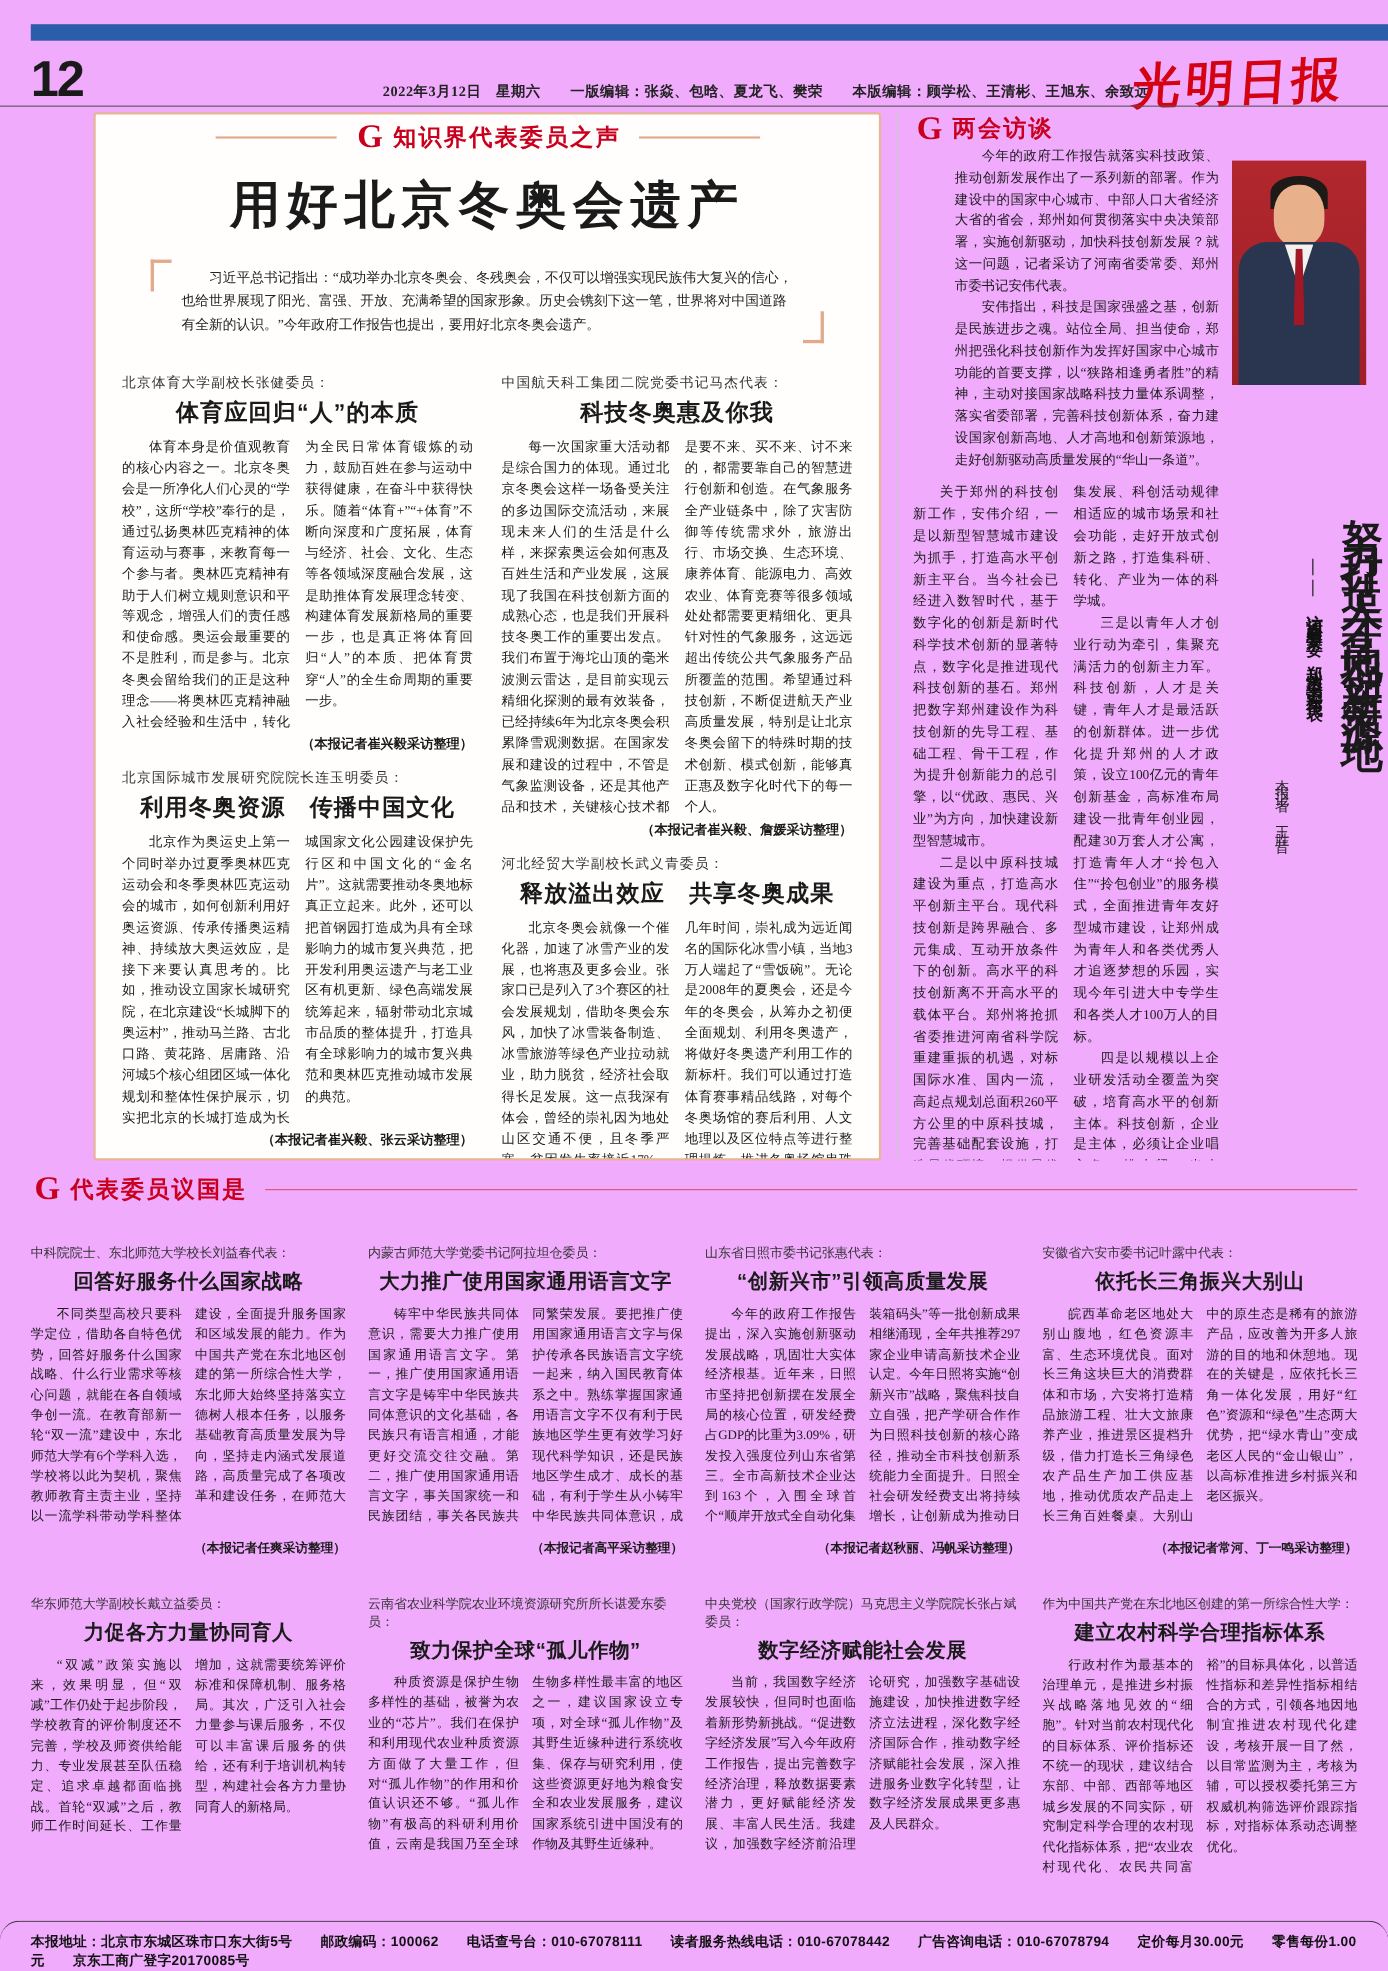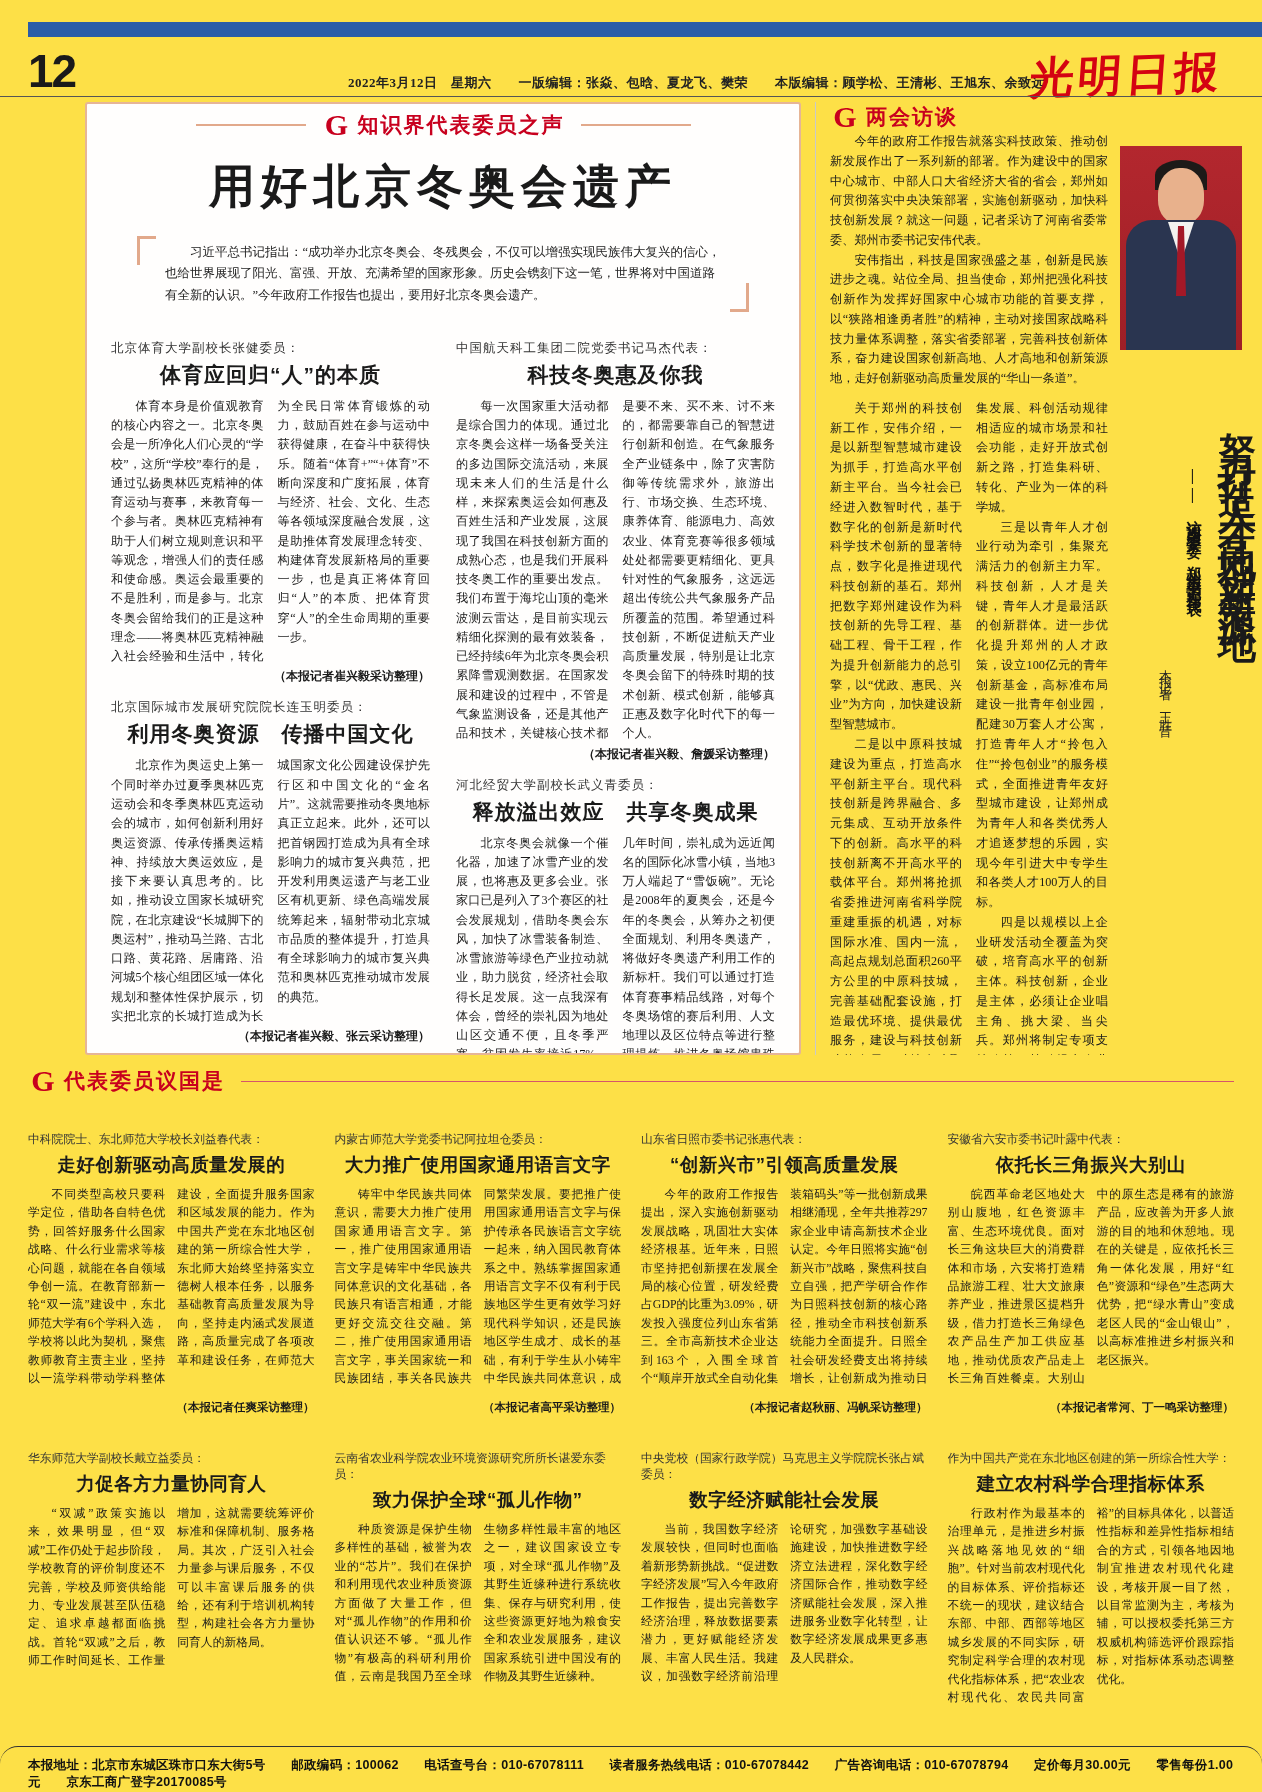--- a/index.html
+++ b/index.html
@@ -1,19 +1,19 @@
 <!DOCTYPE html>
 <html><head>
 <meta charset="utf-8">
 <style>
   * { margin:0; padding:0; box-sizing:border-box; }
   html,body { background:#f2f2f2; }
   .page {
     position:relative; width:1262px; height:1792px; margin:0 auto;
-    background:#fde047; overflow:hidden; color:#1a1a1a;
+    background:#f0abfc; overflow:hidden; color:#1a1a1a;
     font-family:"Liberation Serif","DejaVu Serif",serif;
   }
   
   .topbar { position:absolute; left:28px; right:0; top:22px; height:15px; background:#2b5da8; }
   .hdr { position:absolute; left:28px; right:28px; top:46px; height:50px; }
   .pageno { position:absolute; left:0; top:-2px; font-size:46px; font-weight:bold; font-family:"Liberation Sans","DejaVu Sans",sans-serif; letter-spacing:-2px;}
   .secname { position:absolute; left:75px; top:-6px; font-size:46px; font-weight:900; color:#2b5da8; font-family:"Liberation Sans","DejaVu Sans",sans-serif; letter-spacing:3px;}
   .dateline { position:absolute; left:320px; top:28px; font-size:13px; font-weight:bold; color:#222; letter-spacing:.5px;}
   .masthead { position:absolute; right:12px; top:0px; font-size:44px; font-weight:900; color:#d40312;
     font-family:"Liberation Serif","DejaVu Serif",serif; transform:skewX(-6deg) rotate(-2deg); letter-spacing:4px;}
@@ -43,21 +43,21 @@
   .art .abody { font-size:12.2px; line-height:1.58; text-align:justify; text-indent:2em;
     column-count:2; column-gap:14px; }
   .art .credit { font-size:12px; font-weight:bold; text-align:right; margin-top:2px;
     font-family:"Liberation Sans","DejaVu Sans",sans-serif;}
 
   
   .interview { position:absolute; left:815px; top:102px; width:447px; height:953px;
     border-left:1px solid #c9c9c9; padding-left:14px; overflow:hidden;}
   .iv-top { display:flex; }
   .iv-intro { width:278px; font-size:12.2px; line-height:1.62; text-align:justify; }
-  .iv-intro p { text-indent:2em; }
+  .iv-intro p { text-indent:2em;margin-left:38px; }
   .photo { position:relative; width:122px; height:204px; margin-left:12px; margin-top:14px;
     background:linear-gradient(#b3272e,#9e1f26); overflow:hidden; flex:none;}
   .photo .hair { position:absolute; left:35px; top:14px; width:52px; height:30px; background:#1d1a18; border-radius:50% 50% 0 0;}
   .photo .face { position:absolute; left:38px; top:22px; width:46px; height:56px; background:#e8b18c; border-radius:46% 46% 42% 42%;}
   .photo .suit { position:absolute; left:6px; top:74px; width:110px; height:130px; background:#2a3550; border-radius:26px 26px 0 0;}
   .photo .shirt { position:absolute; left:48px; top:76px; width:26px; height:40px; background:#f3f2ef; clip-path:polygon(0 0,100% 0,50% 100%);}
   .photo .tie { position:absolute; left:56px; top:80px; width:10px; height:70px; background:#a31827; clip-path:polygon(20% 0,80% 0,100% 100%,0 100%);}
   .iv-bottom { display:flex; margin-top:10px; }
   .iv-body { width:278px; height:690px; overflow:hidden; font-size:12.2px; line-height:1.62;
     text-align:justify; column-count:2; column-gap:14px; }
@@ -183,21 +183,21 @@
       <div class="gbadge">
         <span class="gicon">G</span>
         <span class="btxt">代表委员议国是</span>
       </div>
       <div class="line"></div>
     </div>
 
     <div class="forum-grid row1">
       <div class="fart">
         <div class="byline">中科院院士、东北师范大学校长刘益春代表：</div>
-        <div class="atitle">走好创新驱动高质量发展的</div>
+        <div class="atitle">回答好服务什么国家战略</div>
         <div class="abody">不同类型高校只要科学定位，借助各自特色优势，回答好服务什么国家战略、什么行业需求等核心问题，就能在各自领域争创一流。在教育部新一轮“双一流”建设中，东北师范大学有6个学科入选，学校将以此为契机，聚焦教师教育主责主业，坚持以一流学科带动学科整体建设，全面提升服务国家和区域发展的能力。作为中国共产党在东北地区创建的第一所综合性大学，东北师大始终坚持落实立德树人根本任务，以服务基础教育高质量发展为导向，坚持走内涵式发展道路，高质量完成了各项改革和建设任务，在师范大学的办学模式中体现使命担当。</div>
         <div class="credit">（本报记者任爽采访整理）</div>
       </div>
       <div class="fart">
         <div class="byline">内蒙古师范大学党委书记阿拉坦仓委员：</div>
         <div class="atitle">大力推广使用国家通用语言文字</div>
         <div class="abody">铸牢中华民族共同体意识，需要大力推广使用国家通用语言文字。第一，推广使用国家通用语言文字是铸牢中华民族共同体意识的文化基础，各民族只有语言相通，才能更好交流交往交融。第二，推广使用国家通用语言文字，事关国家统一和民族团结，事关各民族共同繁荣发展。要把推广使用国家通用语言文字与保护传承各民族语言文字统一起来，纳入国民教育体系之中。熟练掌握国家通用语言文字不仅有利于民族地区学生更有效学习好现代科学知识，还是民族地区学生成才、成长的基础，有利于学生从小铸牢中华民族共同体意识，成为担当民族复兴大任的时代新人。</div>
         <div class="credit">（本报记者高平采访整理）</div>
       </div>
       <div class="fart">

